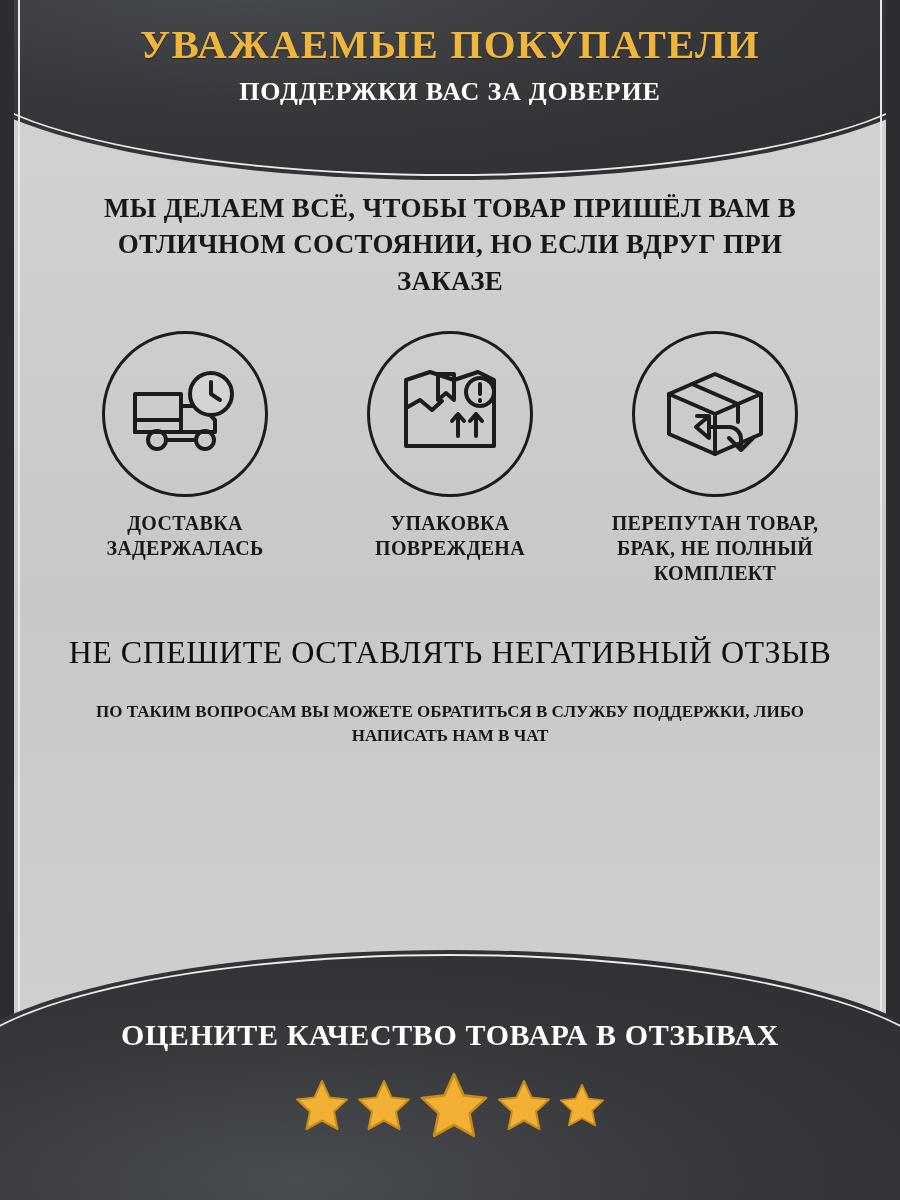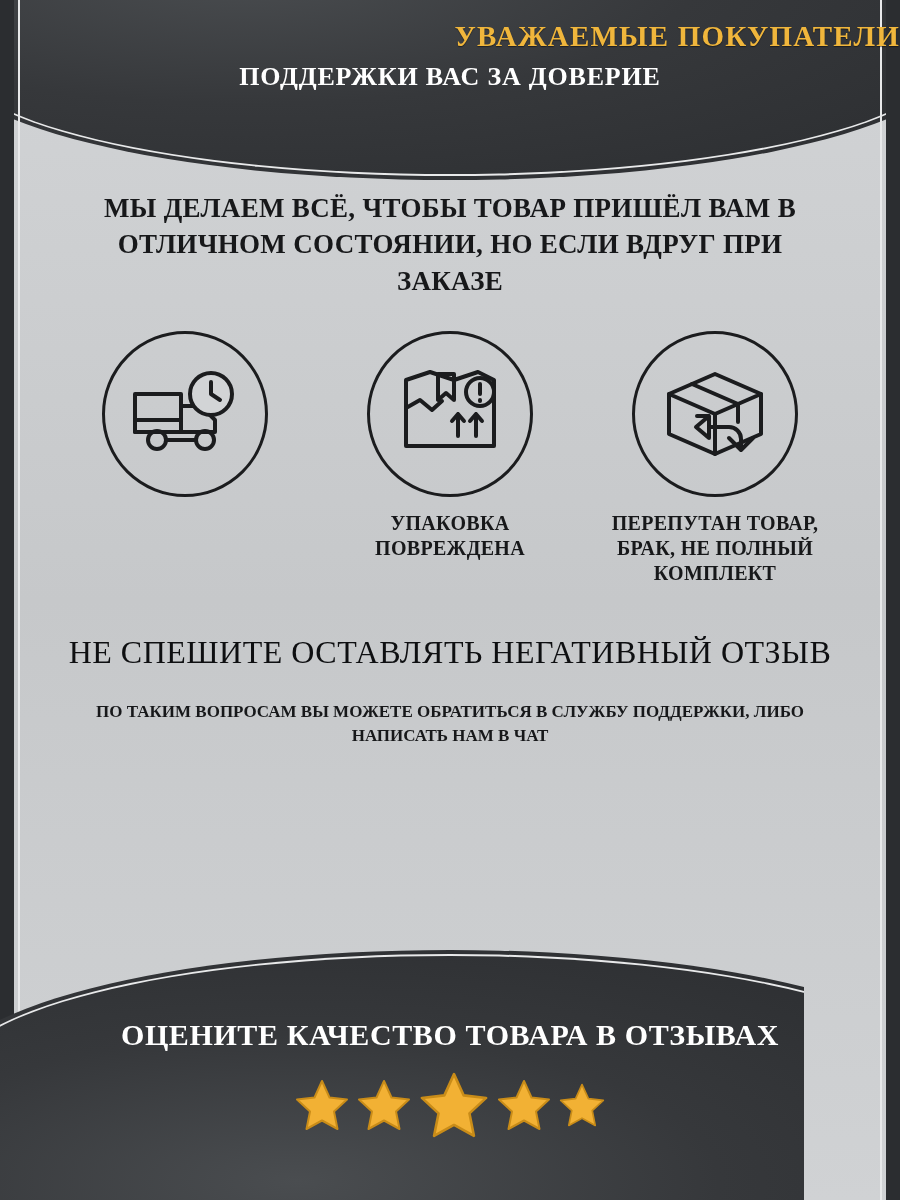--- a/index.html
+++ b/index.html
@@ -56,27 +56,26 @@
   }
   .header-text {
     position: absolute;
     top: 20px;
     left: 0;
     width: 900px;
     text-align: center;
     z-index: 3;
   }
   .header-title {
-    font-size: 29px;
+    font-size: 41px;
     font-weight: bold;
     letter-spacing: 1.2px;
     color: #f0b63c;
     text-shadow: 0 1px 1px rgba(0,0,0,.45);
     margin-bottom: 8px;
-    text-align: right;
   }
   .header-sub {
     font-size: 26px;
     font-weight: bold;
     letter-spacing: .8px;
     color: #ffffff;
     line-height: 1.25;
   }
 
   
@@ -165,21 +164,21 @@
     color: #17181a;
     line-height: 1.4;
     padding: 0 10px;
   }
 
   
   .footer {
     position: absolute;
     bottom: 0;
     left: 0;
-    width: 804px;
+    width: 900px;
     height: 260px;
     overflow: hidden;
   }
   .footer-bg {
     position: absolute;
     bottom: -80px;
     left: -60px;
     width: 1020px;
     height: 330px;
     background: radial-gradient(ellipse at 35% 70%, #4a4d50 0%, #36383b 45%, #2a2c2f 100%);
@@ -256,20 +255,21 @@
             <path d="M52 38 h20 l14 14 v12 H52 z"></path>
             <path d="M6 52 h46"></path>
             <circle cx="28" cy="72" r="9"></circle>
             <circle cx="76" cy="72" r="9"></circle>
             <path d="M37 72 h30"></path>
             <path d="M6 64 h13"></path>
             <circle cx="82" cy="26" r="21" fill="#d2d4d6"></circle>
             <path d="M82 14 v12 l9 6"></path>
           </svg>
         </div>
+        <div class="icon-caption">ДОСТАВКА ЗАДЕРЖАЛАСЬ</div>
       </div>
 
       <div class="icon-col">
         <div class="icon-circle">
           <svg width="108" height="104" viewBox="0 0 108 104" fill="none" stroke="#1b1c1e" stroke-width="4" stroke-linecap="round" stroke-linejoin="round">
             <path d="M10 18 L34 10 L58 18 L82 10 L98 18 v66 H10 Z"></path>
             <path d="M42 12 h16 v26 l-8 -7 -8 7 z"></path>
             <path d="M10 46 l14 -8 12 10 10 -9"></path>
             <circle cx="84" cy="30" r="14"></circle>
             <path d="M84 22 v10"></path>

